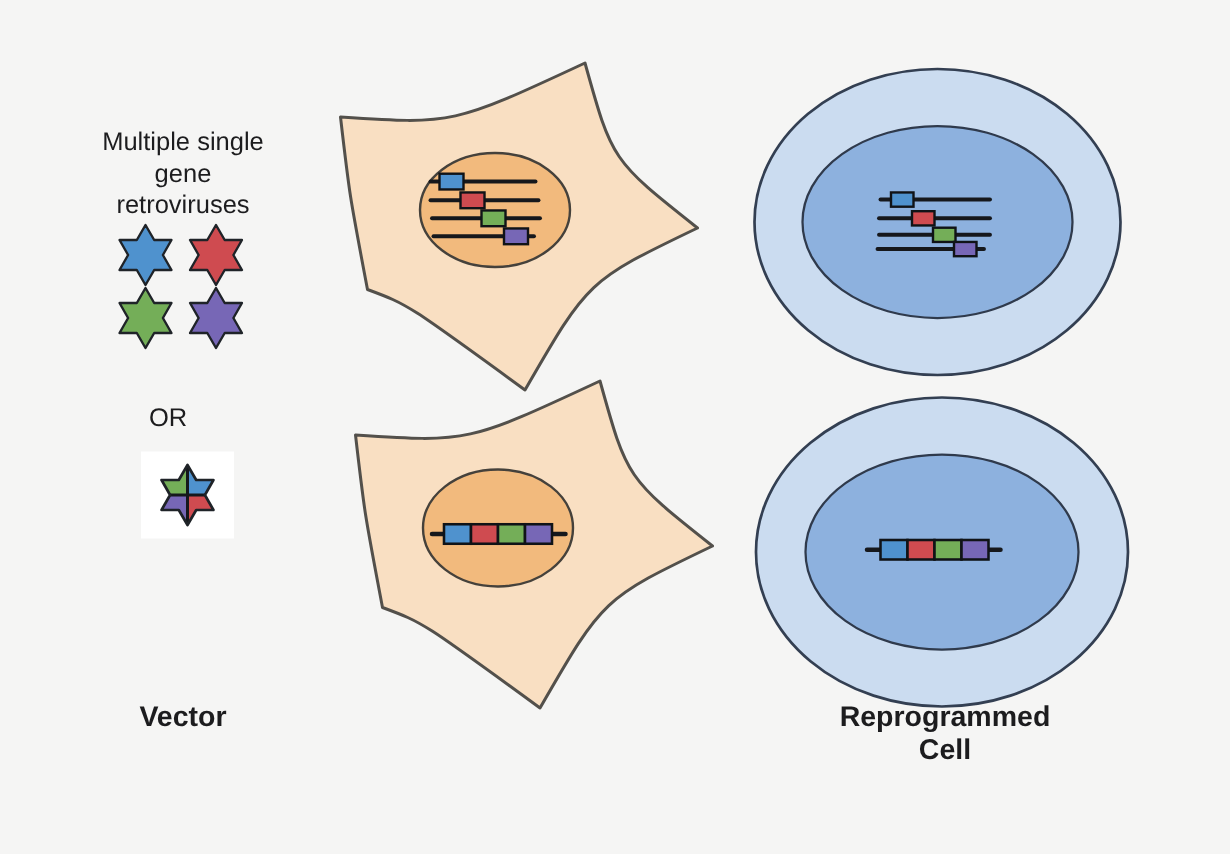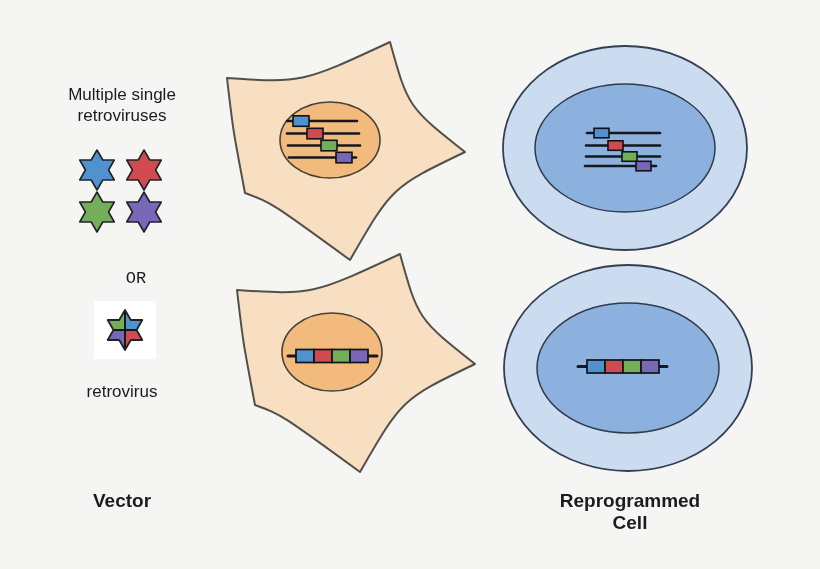--- a/index.html
+++ b/index.html
@@ -9,23 +9,23 @@
     font-family:"Liberation Sans", sans-serif;
     position:relative;
     overflow:hidden;
     color:#1c1c1e;
   }
   .stage{position:absolute;inset:0;width:740px;height:569px;}
   svg{position:absolute;left:0;top:0;}
   .txt{position:absolute;text-align:center;line-height:21px;font-size:17px;}
   .txt .ln{display:block;}
   .multi-label{left:37px;top:84px;width:170px;}
-  .or-label{left:56px;top:268px;width:160px;font-family:Liberation Mono, monospace;}
+  .or-label{left:32px;top:268px;width:160px;}
   .poly-label{left:37px;top:381px;width:170px;}
-  .col-label{position:absolute;text-align:center;font-weight:bold;font-size:19px;line-height:22px;top:490px;}
+  .col-label{position:absolute;text-align:center;font-weight:bold;font-size:19px;line-height:22px;top:468px;}
   .col-vector{left:42px;width:160px;}
   .col-delivery{left:255px;width:160px;}
   .col-reprog{left:545px;width:170px;}
 
   
   .cell-body{stroke:#53504b;stroke-width:2;stroke-linejoin:round;}
   .nucleus{stroke:#45413b;stroke-width:1.6;}
   .reprog-outer{stroke:#333f52;stroke-width:1.8;}
   .reprog-inner{stroke:#2f3a4c;stroke-width:1.5;}
   .gline{stroke:#16181c;stroke-width:2.6;stroke-linecap:round;}
@@ -126,25 +126,25 @@
         <rect x="587" y="360" width="18" height="13" class="cbox" fill="#4f92ce"></rect>
         <rect x="605" y="360" width="18" height="13" class="cbox" fill="#cf4b50"></rect>
         <rect x="623" y="360" width="18" height="13" class="cbox" fill="#74ae58"></rect>
         <rect x="641" y="360" width="18" height="13" class="cbox" fill="#7767b6"></rect>
       </g>
     </g>
   </svg>
 
   <div class="txt multi-label">
     <span class="ln">Multiple single</span>
+    <span class="ln">gene</span>
     <span class="ln">retroviruses</span>
   </div>
 
   <div class="txt or-label">OR</div>
 
   <div class="txt poly-label">
-    <span class="ln">retrovirus</span>
   </div>
 
   <div class="col-label col-vector">Vector</div>
   <div class="col-label col-reprog">Reprogrammed Cell</div>
 
 </div>
 
 </body></html>

